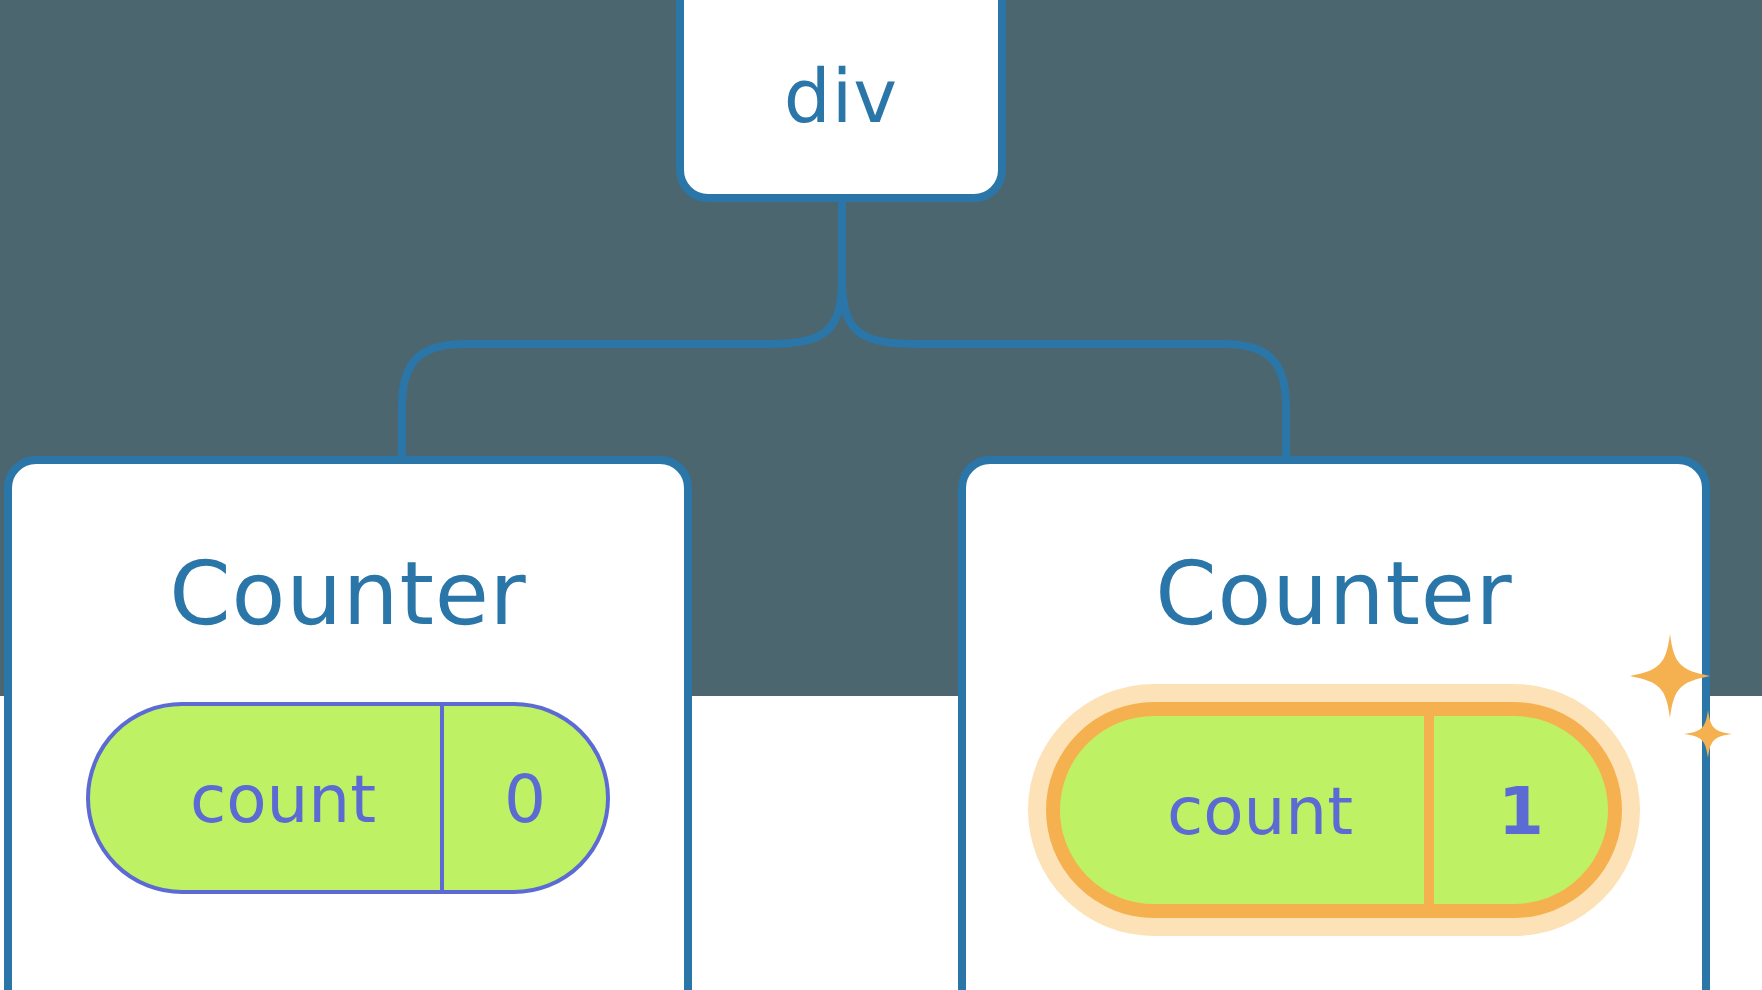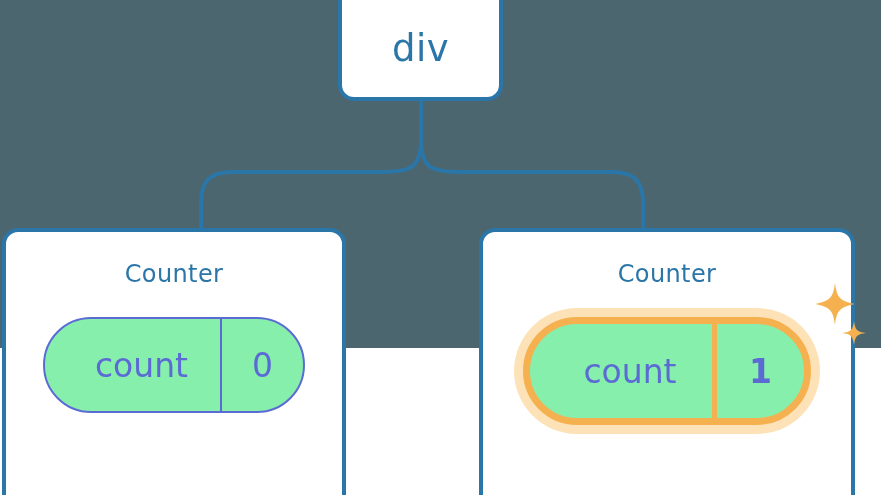--- a/index.html
+++ b/index.html
@@ -56,44 +56,44 @@
     height: 271px;
     border-radius: 16px 16px 0 0;
     display: flex;
     flex-direction: column;
     align-items: center;
   }
   .node-left  { left: 2px;   width: 344px; }
   .node-right { left: 479px; width: 376px; }
 
   .child-title {
-    font-size: 24px;
+    font-size: 44px;
     color: #2b76a8;
-    margin-top: 30px;
+    margin-top: 44px;
     letter-spacing: .4px;
     line-height: 1;
   }
 
   
   .pill-wrap {
     position: relative;
     margin-top: 31px;
     display: flex;
     align-items: center;
     justify-content: center;
   }
   .pill {
     position: relative;
     display: flex;
     align-items: stretch;
     height: 96px;
     border: 2px solid #5c6bd4;
     border-radius: 999px;
     box-sizing: border-box;
-    background: #86efac;
+    background: #bef264;
     z-index: 2;
   }
   .pill-key,
   .pill-val {
     display: flex;
     align-items: center;
     justify-content: center;
     box-sizing: border-box;
     color: #5c6bd4;
     font-size: 33px;

